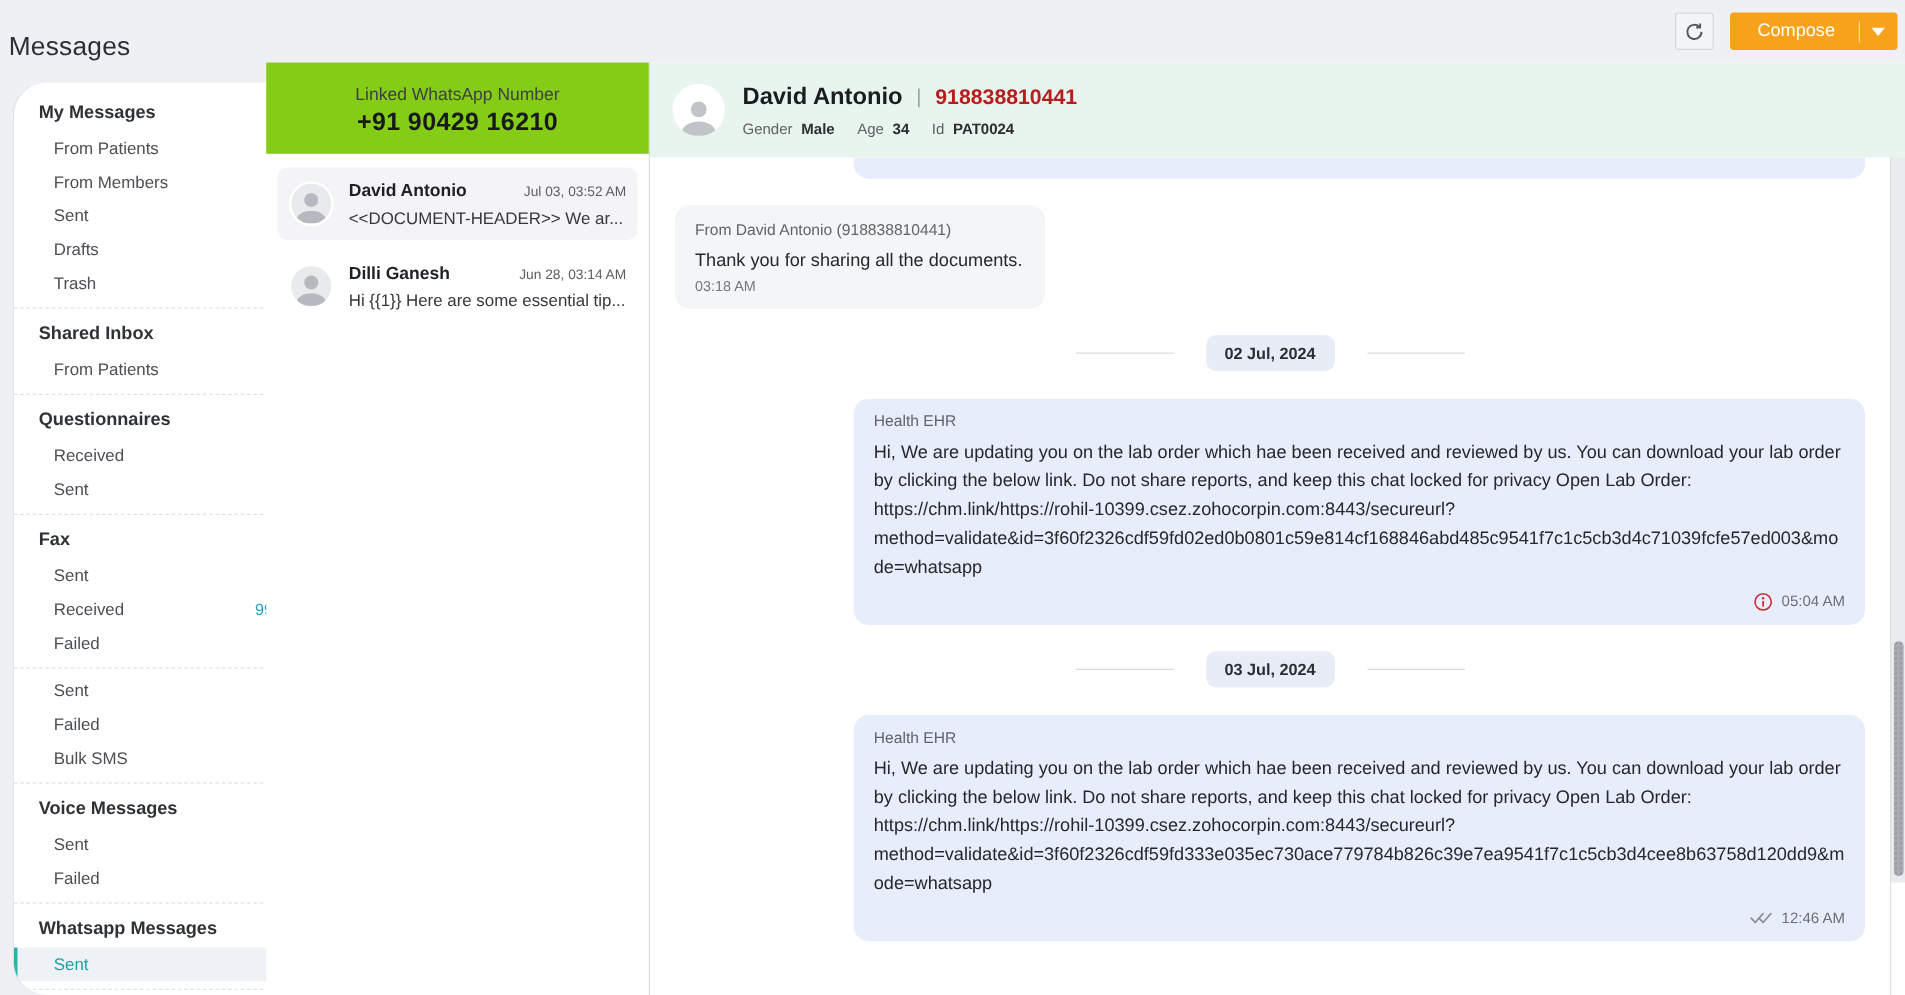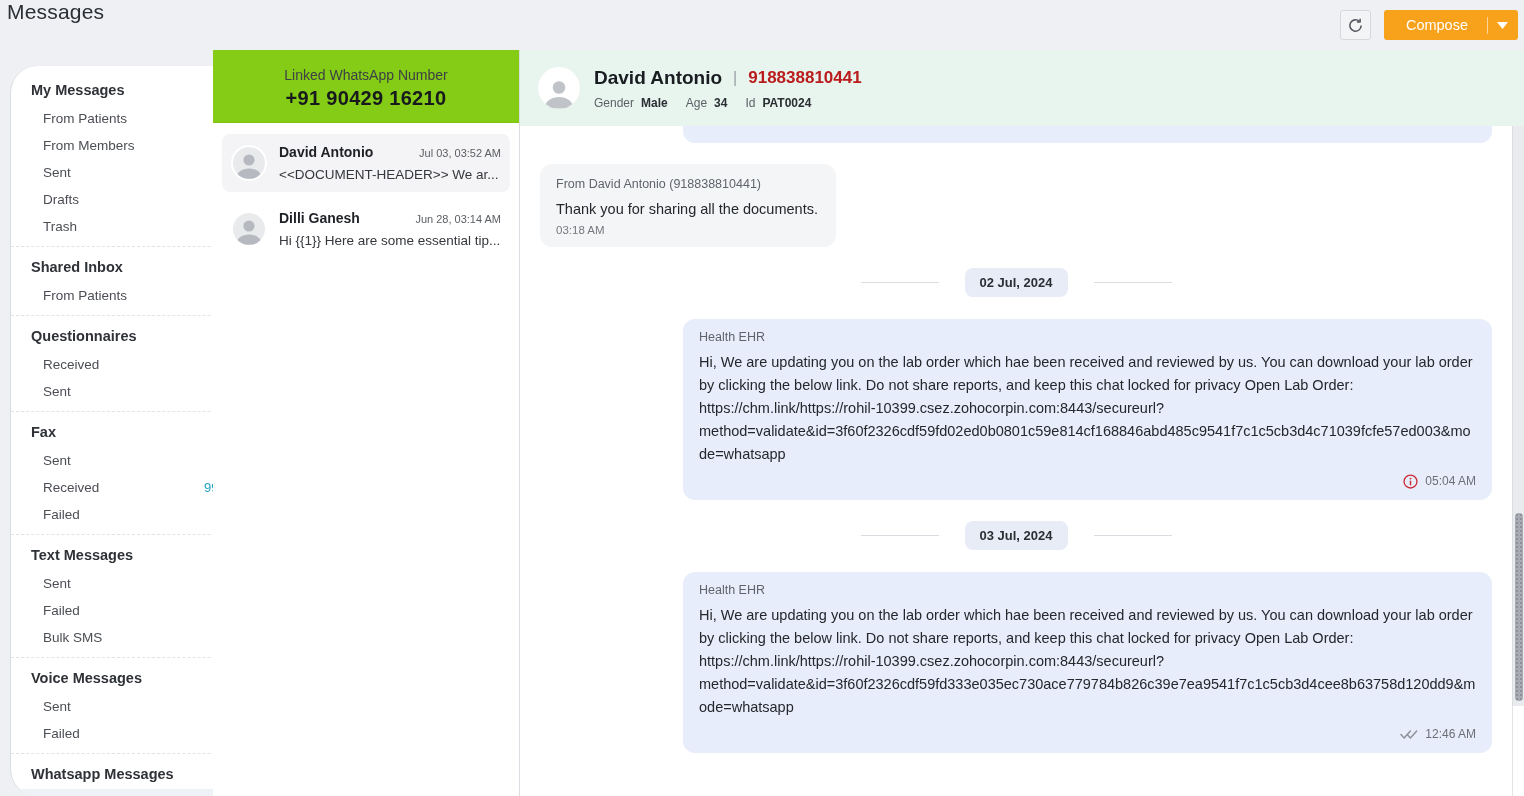--- a/index.html
+++ b/index.html
@@ -4,21 +4,21 @@
 <style>
   * { margin:0; padding:0; box-sizing:border-box; }
   html,body { width:1524px; height:796px; overflow:hidden; }
   body {
     font-family:"Liberation Sans", sans-serif;
     background:#eef0f3;
     color:#2b2e33;
     position:relative;
   }
   
-  .topbar { position:absolute; top:0; left:0; width:1524px; height:50px; display:flex; align-items:flex-start; }
+  .topbar { position:absolute; top:0; left:0; width:1524px; height:50px; display:flex; align-items:flex-end; }
   .page-title { font-size:21px; color:#2b2e33; padding-left:7px; letter-spacing:.2px; }
   .topbar-right { position:absolute; right:6px; top:10px; display:flex; align-items:center; gap:13px; }
   .refresh-btn { width:31px; height:30px; background:#f3f4f6; border:1px solid #d6d9dc; border-radius:3px;
     display:flex; align-items:center; justify-content:center; cursor:pointer; }
   .compose-btn { height:30px; background:#f8a11b; border-radius:3px; display:flex; align-items:center; cursor:pointer; }
   .compose-label { color:#fff; font-size:14.5px; padding:0 19px 0 22px; }
   .compose-sep { width:1px; height:17px; background:rgba(255,255,255,.55); }
   .compose-caret { padding:0 10px 0 9px; display:flex; align-items:center; }
   
   .sidebar { position:absolute; left:10px; top:66px; width:237px; bottom:0; background:#fff;
@@ -122,21 +122,20 @@
   <div class="side-section">
     <div class="side-title">Fax</div>
     <div class="side-item">Sent</div>
     <div class="side-item">
       <span>Received</span>
       <span class="badge">99+</span>
     </div>
     <div class="side-item">Failed</div>
   </div>
   <div class="side-section">
-    <div class="side-title">Text Messages</div>
     <div class="side-item">Sent</div>
     <div class="side-item">Failed</div>
     <div class="side-item">Bulk SMS</div>
   </div>
   <div class="side-section">
     <div class="side-title">Voice Messages</div>
     <div class="side-item">Sent</div>
     <div class="side-item">Failed</div>
   </div>
   <div class="side-section">

